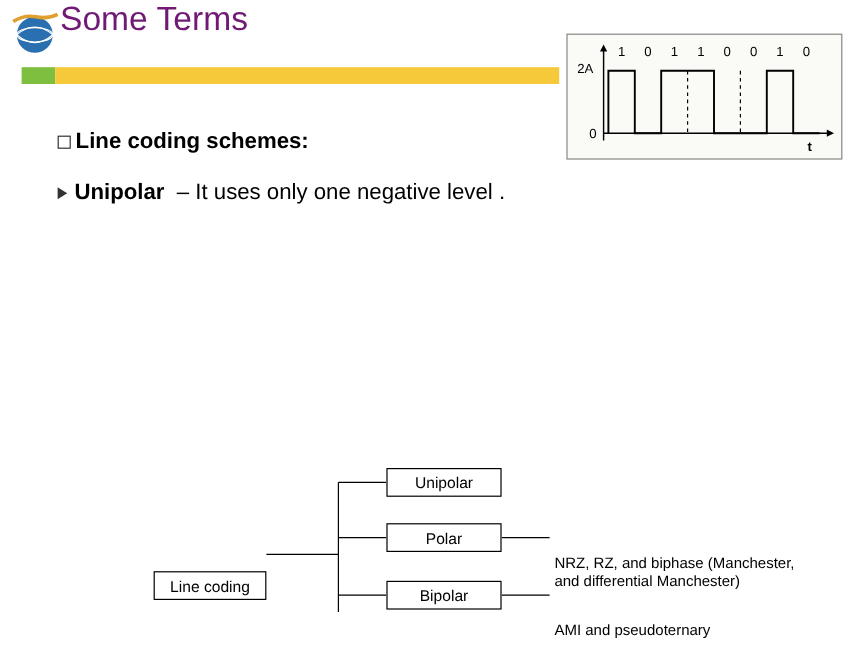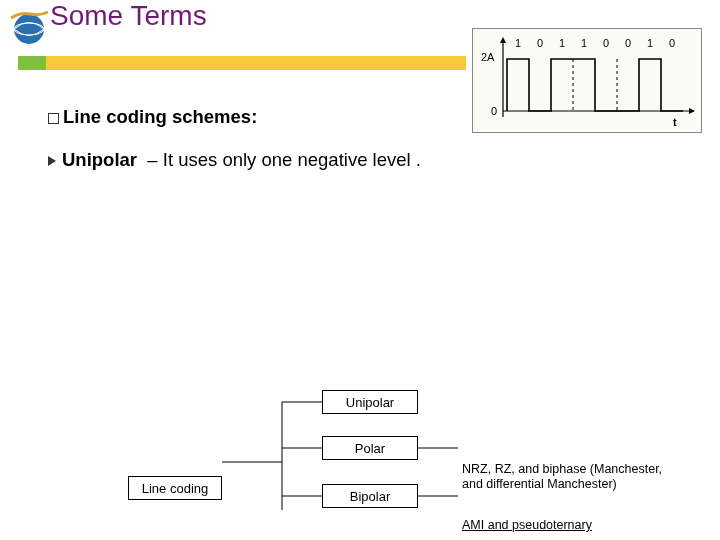--- a/index.html
+++ b/index.html
@@ -154,14 +154,14 @@
     <line x1="308" y1="68" x2="348" y2="68" stroke="#000"></line>
     <line x1="308" y1="116" x2="348" y2="116" stroke="#000"></line>
   </svg>
 
   <div class="dbox" style="left:18px; top:70px; width:94px; height:24px;margin-top:26px;">Line coding</div>
   <div class="dbox" style="left:212px; top:10px; width:96px; height:24px;">Unipolar</div>
   <div class="dbox" style="left:212px; top:56px; width:96px; height:24px;">Polar</div>
   <div class="dbox" style="left:212px; top:104px; width:96px; height:24px;">Bipolar</div>
 
   <div class="dlabel" style="left:352px; top:54px; width:220px;">NRZ, RZ, and biphase (Manchester, and differential Manchester)</div>
-  <div class="dlabel" style="left:352px; top:110px; width:220px;text-decoration:underline;">AMI and pseudoternary</div>
+  <div class="dlabel" style="left:352px; top:110px; width:220px;">AMI and pseudoternary</div>
 </div>
 
 </body></html>

